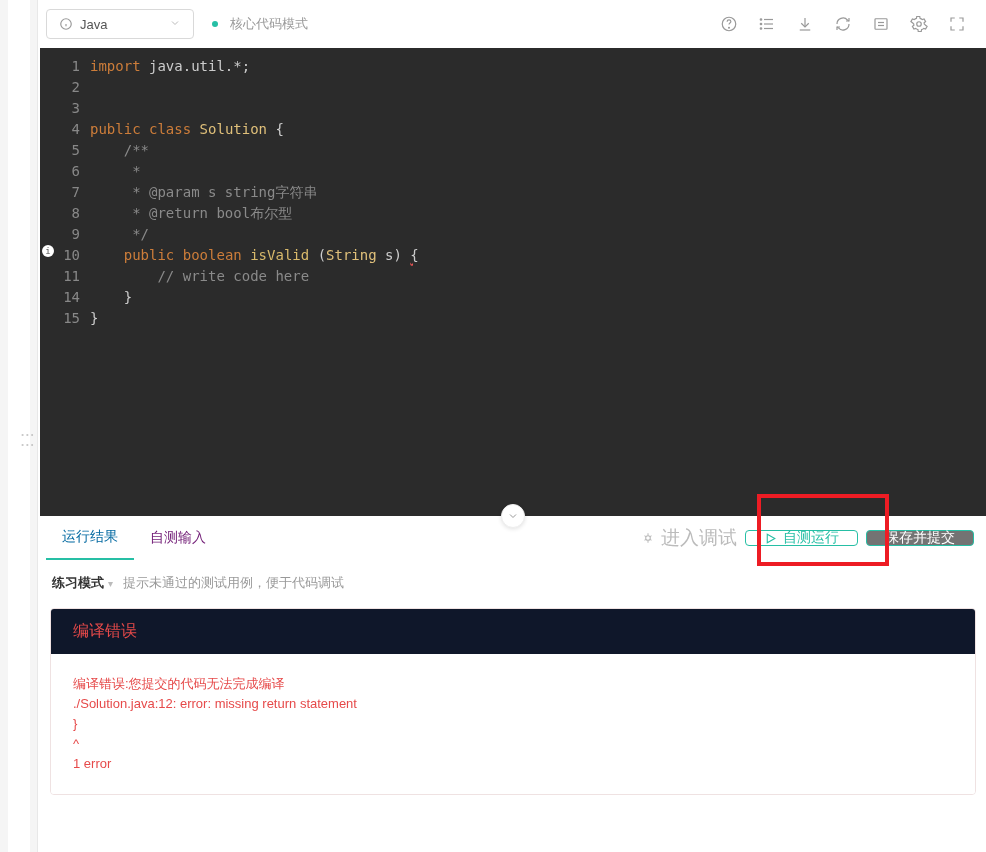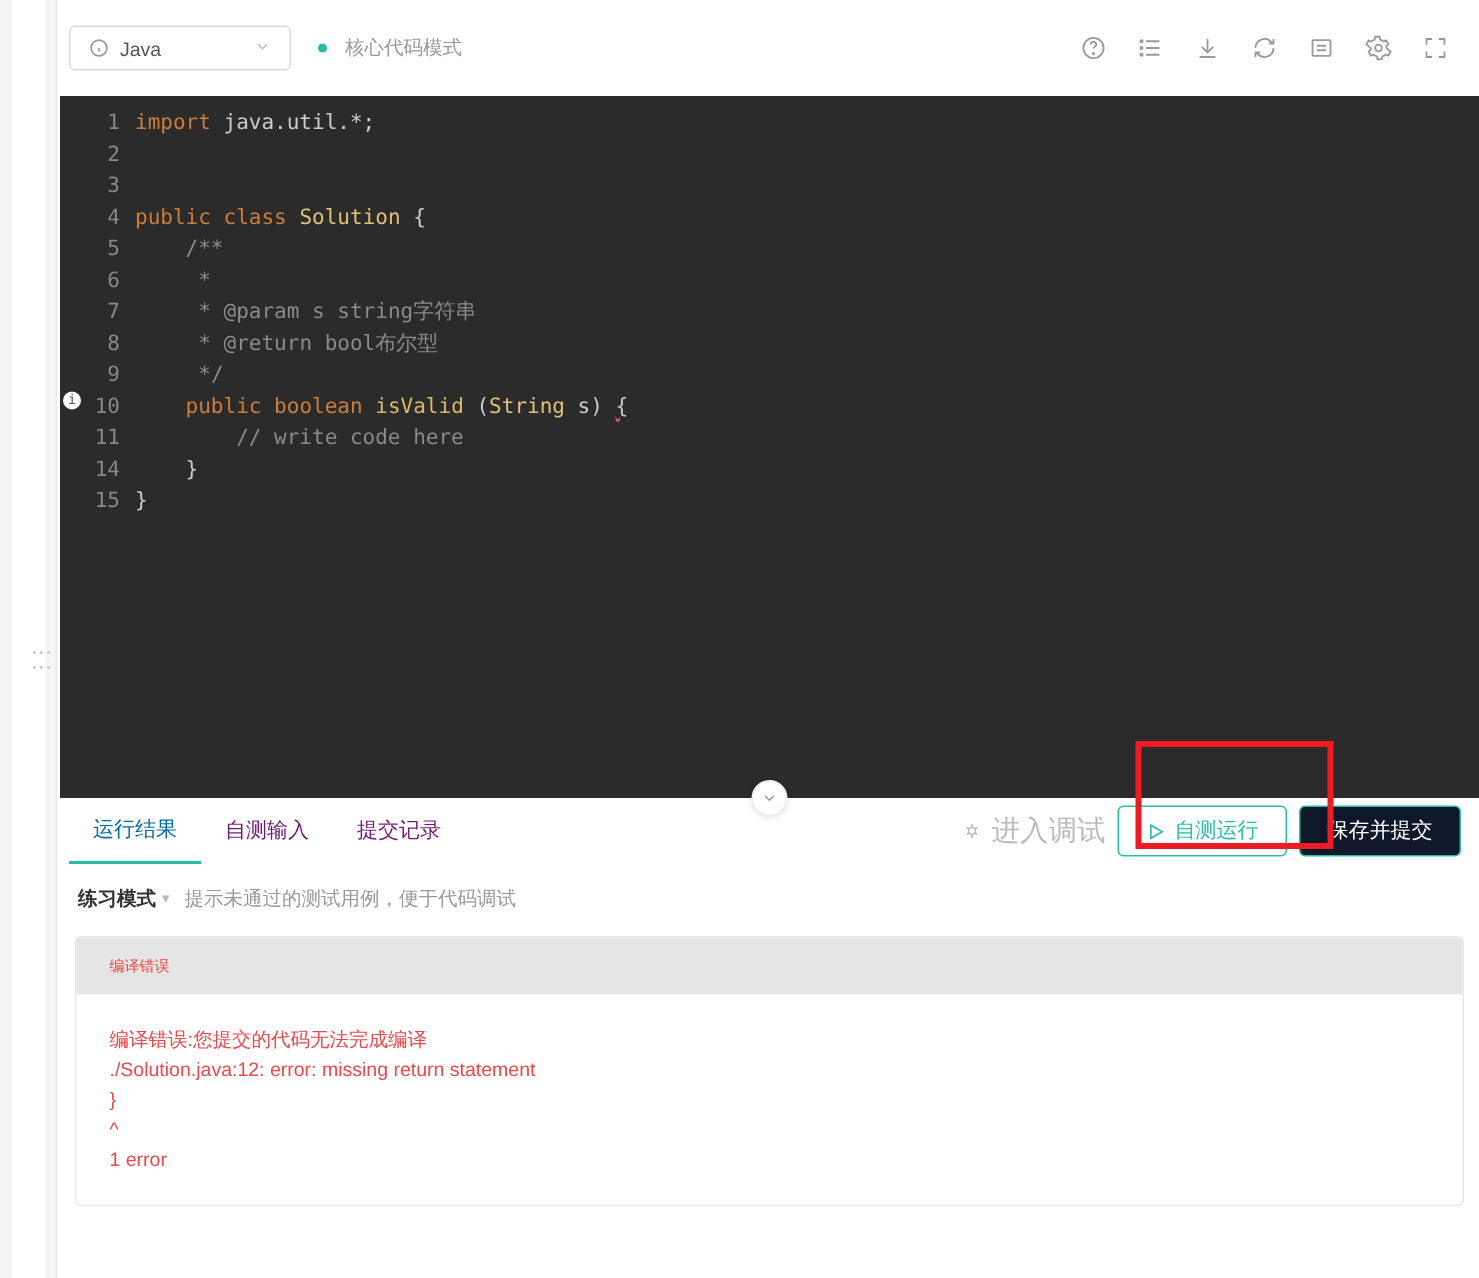--- a/index.html
+++ b/index.html
@@ -40,21 +40,21 @@
     .main-area {
       position: absolute;
       left: 40px;
       top: 0;
       right: 0;
       height: 852px;
     }
     .toolbar {
       display: flex;
       align-items: center;
-      height: 64px;
+      height: 48px;
       padding: 8px 16px 8px 6px;
       gap: 12px;
     }
     .lang-select {
       display: flex;
       align-items: center;
       border: 1px solid #d9d9d9;
       border-radius: 4px;
       padding: 4px 12px;
       height: 30px;
@@ -183,37 +183,37 @@
     }
     .result-spacer { flex: 1; }
     .debug-link {
       color: #bbb;
       font-size: 19px;
       display: flex;
       align-items: center;
       gap: 6px;
     }
     .btn {
-      height: 34px;
+      height: 16px;
       border-radius: 4px;
       padding: 0 18px;
       font-size: 14px;
       cursor: pointer;
       display: flex;
       align-items: center;
       gap: 6px;
       font-family: Liberation Serif, serif;
     }
     .btn-outline {
       border: 1px solid #26BFA5;
       color: #26BFA5;
       background: #fff;
     }
     .btn-primary {
-      background: #0f172a;
+      background: #737373;
       color: #fff;
       border: 1px solid #26BFA5;
     }
     .highlight-box {
       position: absolute;
       border: 4px solid #ed1c24;
       left: 757px;
       top: 494px;
       width: 132px;
       height: 72px;
@@ -233,24 +233,24 @@
     .mode-row b { font-size: 13px; font-weight: 600; color: #333; font-family: Liberation Mono, monospace; }
     .mode-row .hint-text { color: #999; }
     .mode-row .dropdown-caret { color: #bbb; font-size: 10px; margin-left: -6px; }
     .error-panel {
       margin-top: 12px;
       border: 1px solid #efe2e2;
       border-radius: 4px;
       overflow: hidden;
     }
     .error-panel .header {
-      background: #e5e5e5;
+      background: #0f172a;
       padding: 12px 22px;
       color: #e64a4a;
-      font-size: 10px;
+      font-size: 16px;
     }
     .error-panel .content {
       background: #fff;
       padding: 20px 22px;
       color: #e64a4a;
       font-size: 13px;
       line-height: 20px;
       white-space: pre-wrap;
     }
   </style>
@@ -359,21 +359,20 @@
       <svg viewBox="0 0 24 24" width="12" height="12" fill="none" stroke="currentColor" stroke-width="2">
           <polyline points="6 9 12 15 18 9"></polyline>
         </svg>
     </div>
   </div>
 
   <div class="result-header">
     <div id="tabs" style="display:flex;">
         <div class="tab active">运行结果</div>
         <div class="tab">自测输入</div>
-        <div class="tab">提交记录</div>
       </div>
     <div class="result-spacer"></div>
     <span class="debug-link">
       <svg viewBox="0 0 24 24" width="14" height="14" fill="none" stroke="currentColor" stroke-width="1.8">
           <circle cx="12" cy="12" r="4"></circle>
           <line x1="12" y1="4" x2="12" y2="8"></line>
           <line x1="12" y1="16" x2="12" y2="20"></line>
           <line x1="6" y1="8" x2="9" y2="10"></line>
           <line x1="18" y1="8" x2="15" y2="10"></line>
           <line x1="6" y1="16" x2="9" y2="14"></line>

